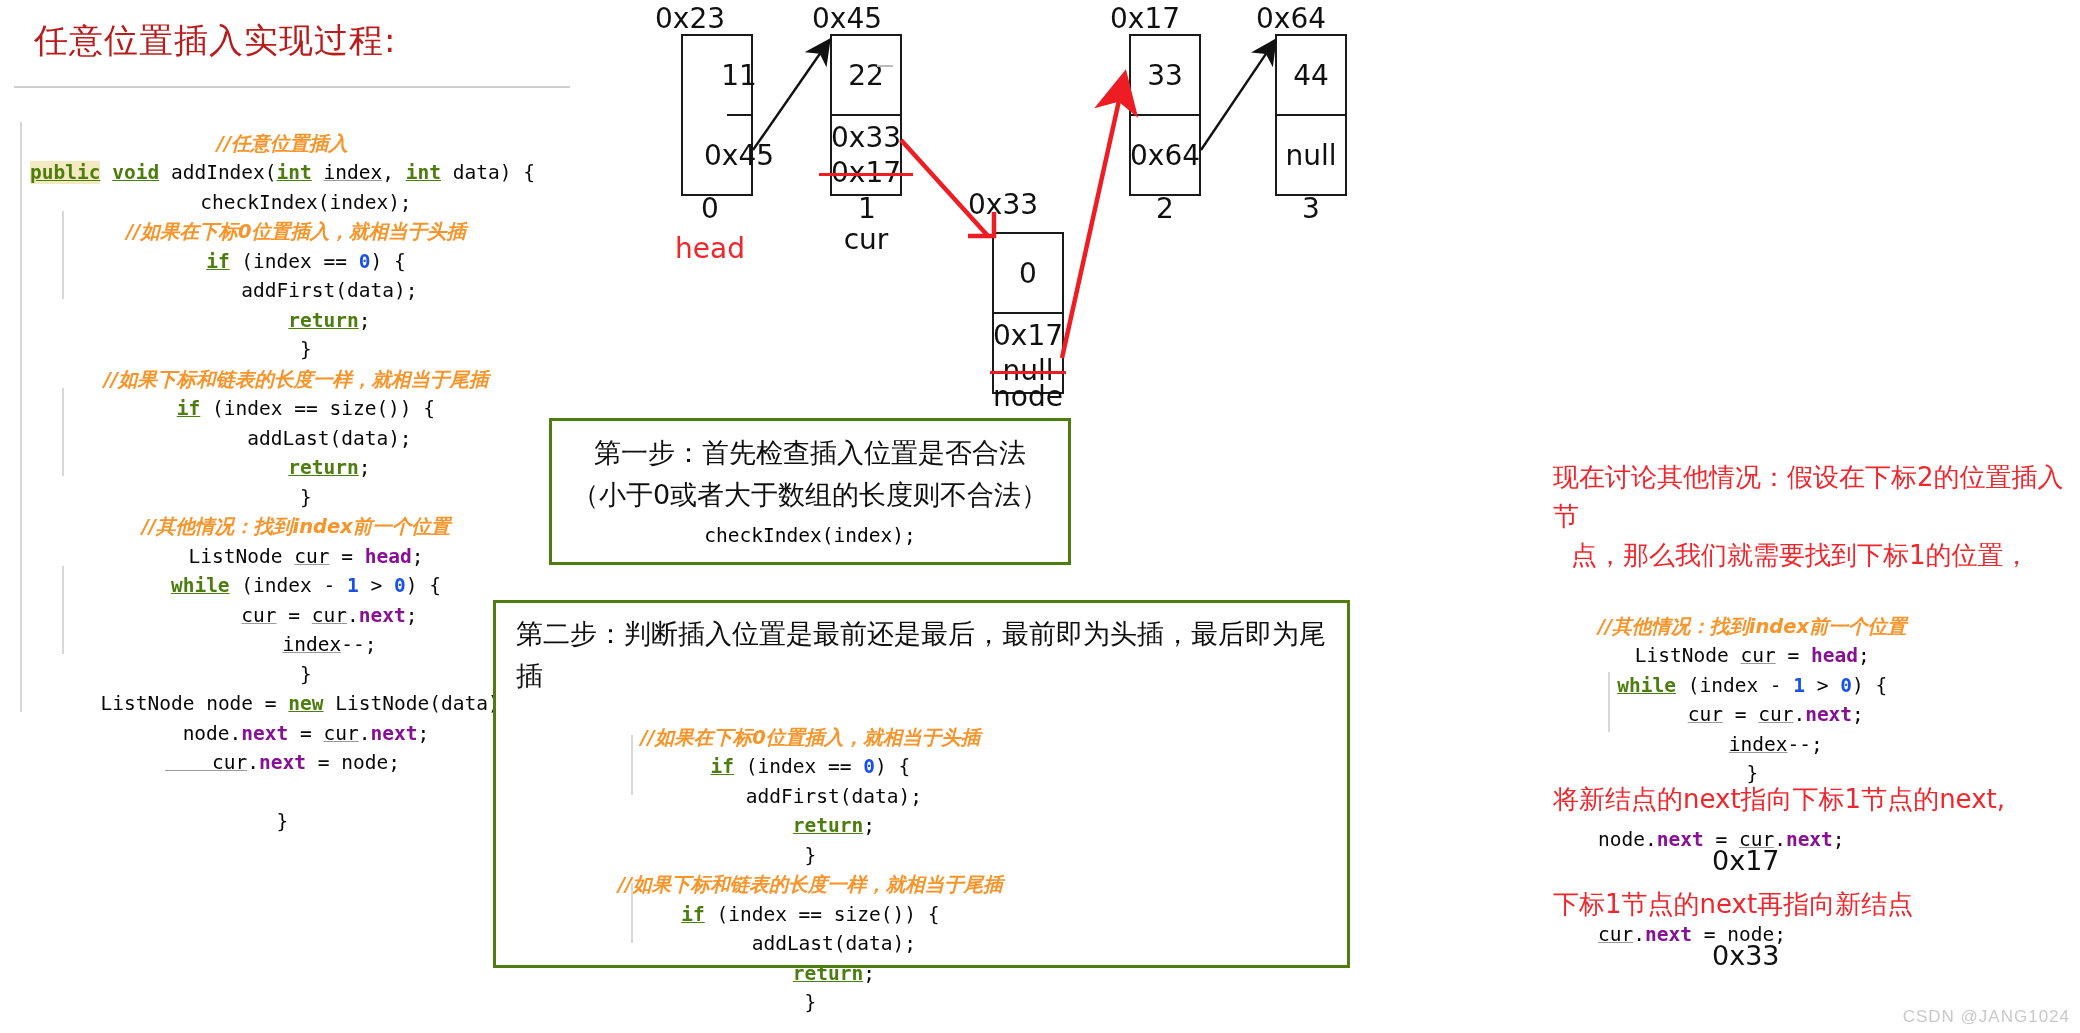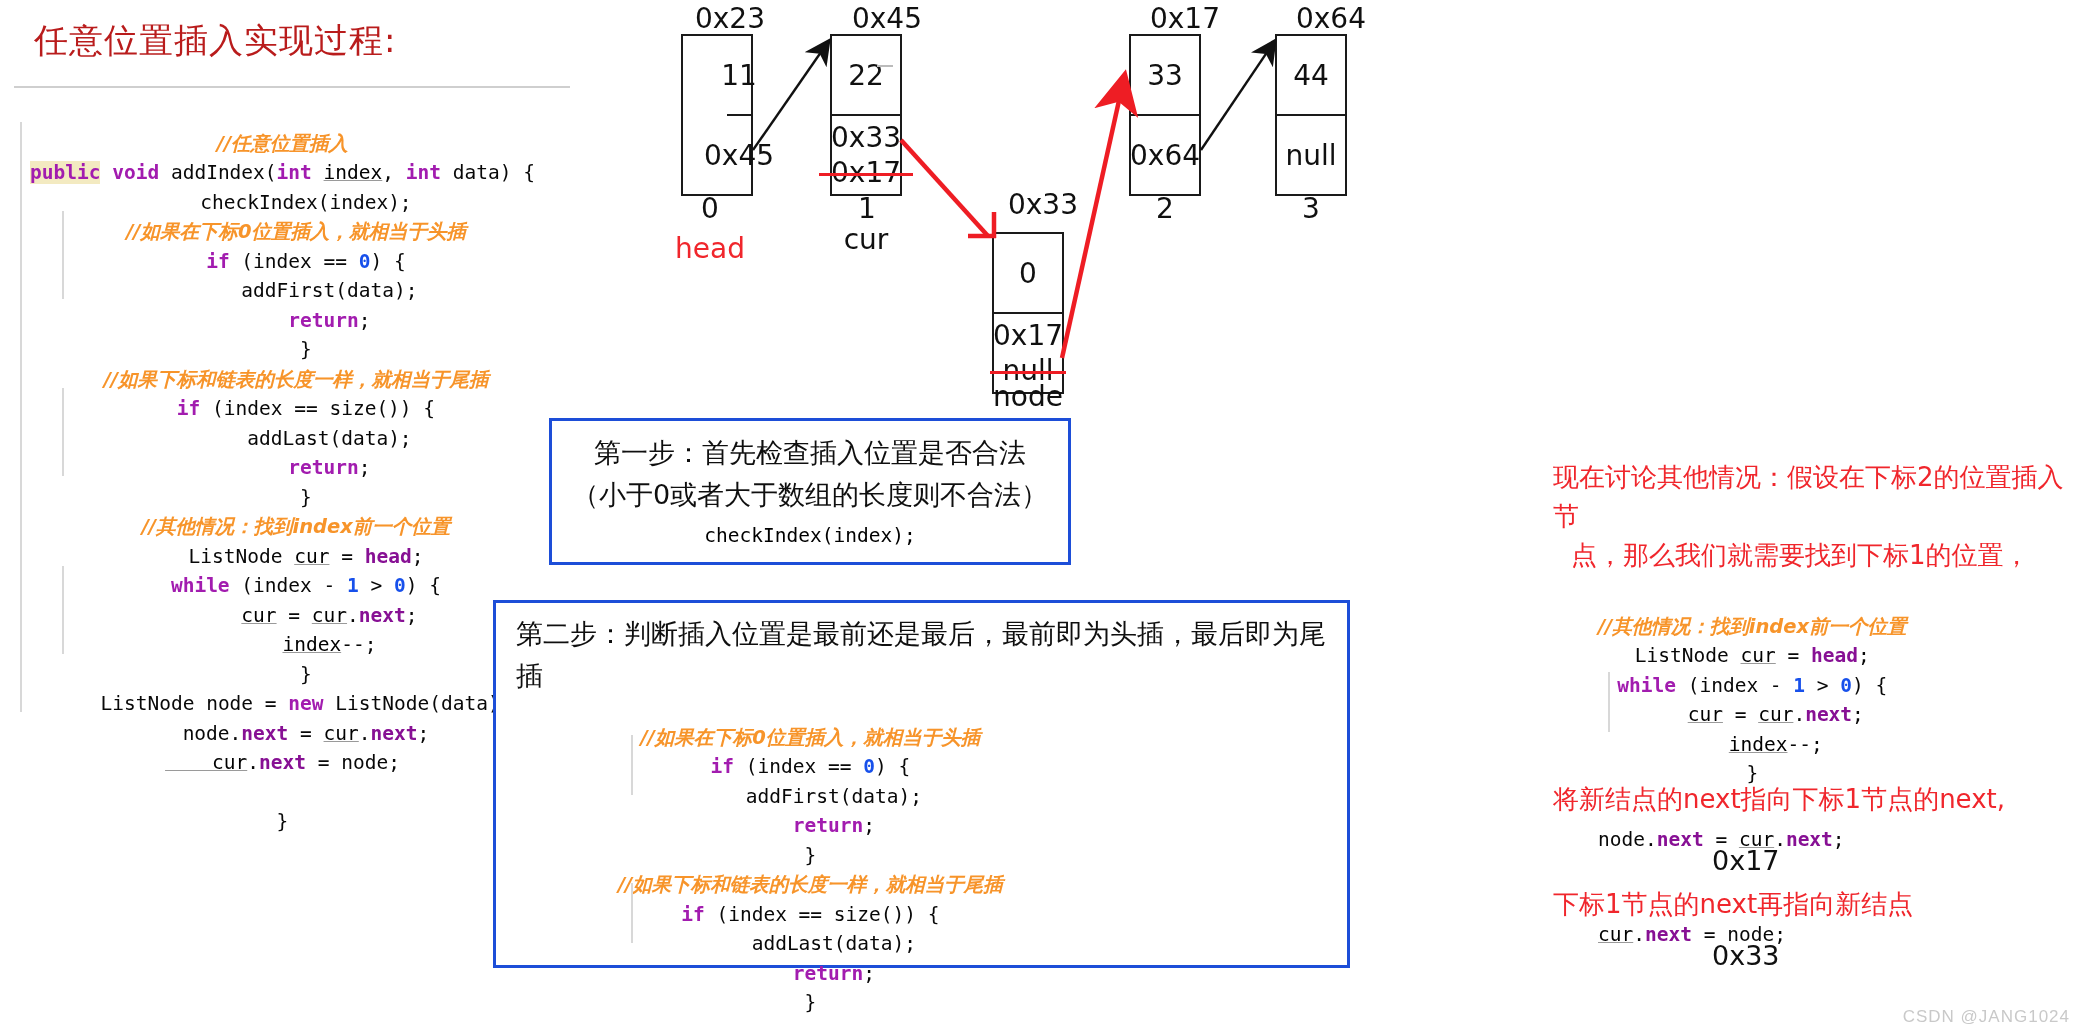--- a/index.html
+++ b/index.html
@@ -21,21 +21,21 @@
 
   
   .codeblock{
     font-family:"DejaVu Sans Mono","Liberation Mono",monospace;
     font-size:19.5px;
     line-height:29.5px;
     color:#000000;
     white-space:pre;
   }
   .codeblock .ln{display:block;height:29.5px;text-align:center;}
-  .kw{color:#a21caf;font-weight:bold;}
+  .kw{color:#4d7c0f;font-weight:bold;text-decoration:underline;}
   .num{color:#1750eb;font-weight:bold;}
   .cmt{color:#f7942a;font-style:italic;font-family:"DejaVu Sans",sans-serif;font-weight:bold;}
   .fld{color:#871094;font-weight:bold;}
   .var{text-decoration:underline;text-decoration-color:#9a9a9a;}
   .hl{background:#f3eac1;}
   .plain{color:#080808;}
 
   
   #left-code-wrap{left:14px;top:86px;width:575px;}
   #left-code-rule{
@@ -43,21 +43,21 @@
   }
   #left-gutter{
     position:absolute;left:6px;top:36px;width:2px;height:590px;background:#d8d8d8;
   }
   .innerbar{
     position:absolute;width:2px;background:#d8d8d8;
   }
 
   
   .redbox{
-    border:3px solid #1d4ed8;
+    border:3px solid #4d7c0f;
     background:#ffffff;
     box-sizing:border-box;
   }
   #step1-box{left:549px;top:418px;width:522px;height:147px;}
   #step1-l1{
     position:absolute;left:0;right:0;top:14px;text-align:center;
     font-size:27px;color:#0f0f0f;font-family:"DejaVu Sans",sans-serif;
   }
   #step1-l2{
     position:absolute;left:0;right:0;top:56px;text-align:center;
@@ -107,21 +107,21 @@
     display:flex;align-items:center;justify-content:center;
     font-size:28px;color:#101010;
     font-family:"DejaVu Sans",sans-serif;
   }
   .node .cell.top{border-bottom:2px solid #1a1a1a;}
   .node .cell.stack{
     flex-direction:column;justify-content:center;gap:2px;
   }
   .addr-label{
     position:absolute;font-size:28px;color:#101010;
-    font-family:"DejaVu Sans",sans-serif;text-align:right;width:110px;
+    font-family:"DejaVu Sans",sans-serif;text-align:left;width:110px;
   }
   .idx-label{
     position:absolute;font-size:28px;color:#101010;
     font-family:"DejaVu Sans",sans-serif;text-align:center;width:110px;
   }
   .ptr-label{
     position:absolute;font-size:28px;
     font-family:"DejaVu Sans",sans-serif;text-align:center;width:120px;
   }
   .strike{

